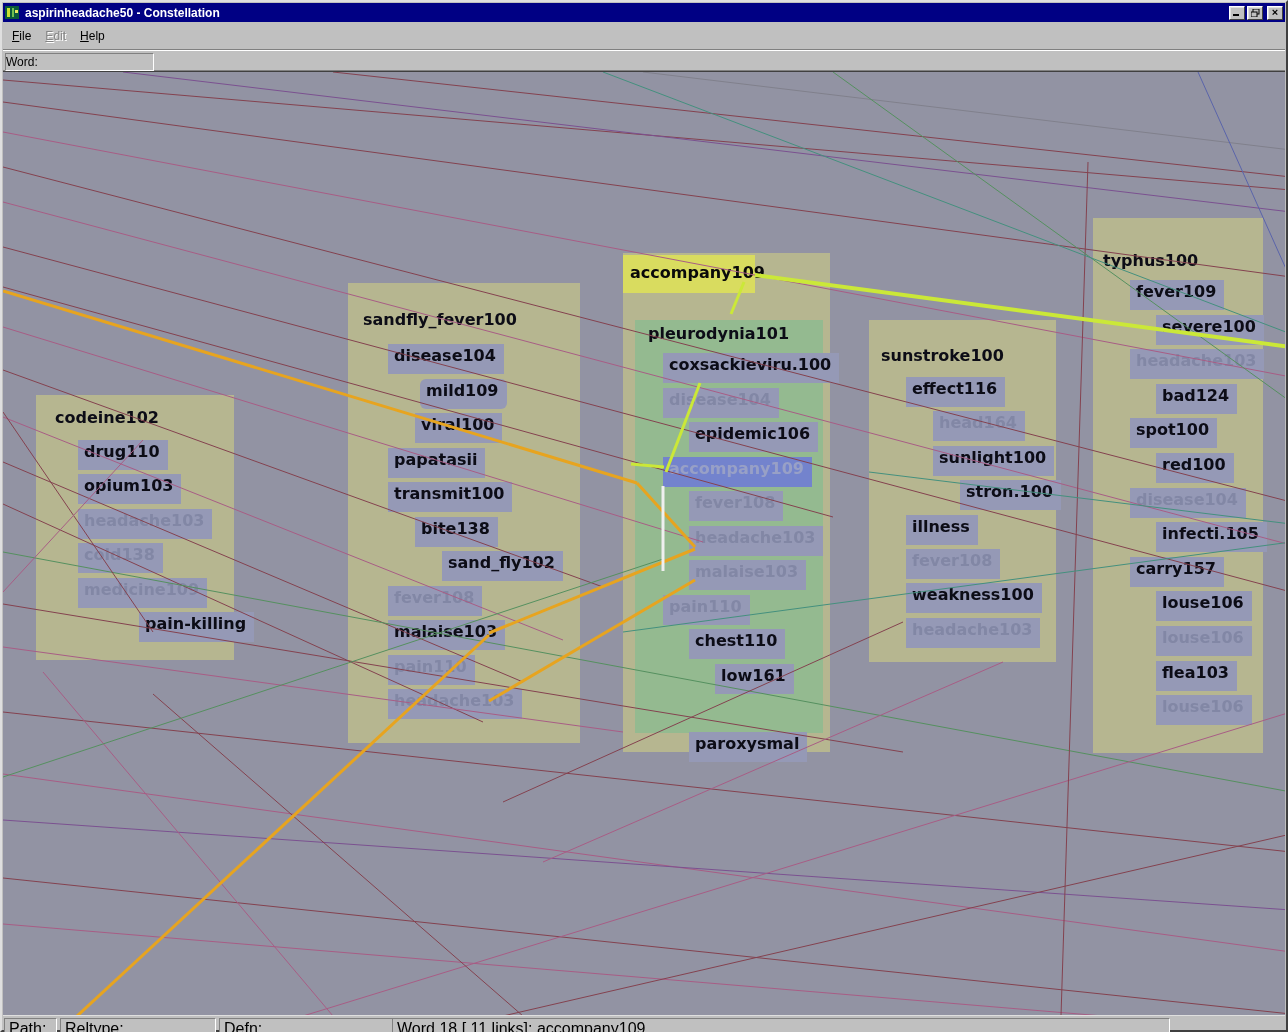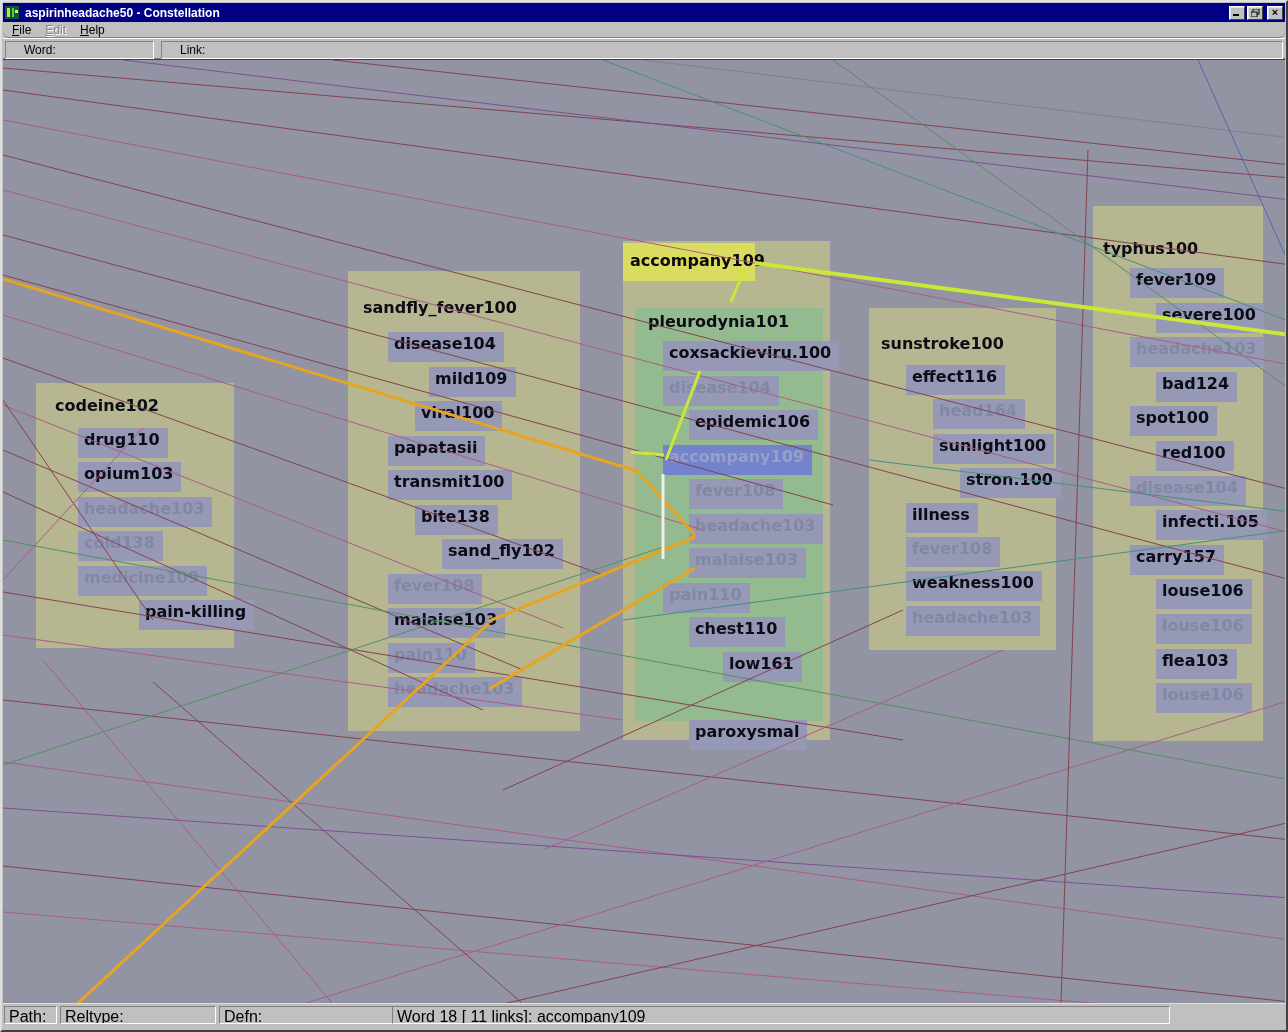--- a/index.html
+++ b/index.html
@@ -4,25 +4,25 @@
 <style>
   html,body{margin:0;padding:0;background:#555;}
   *{box-sizing:border-box;}
   .window{width:1288px;height:1032px;background:#c0c0c0;border:2px solid;border-color:#dfdfdf #404040 #404040 #dfdfdf;padding:1px;position:relative;font-family:"Liberation Sans",sans-serif;}
   .titlebar{height:19px;background:#000084;display:flex;align-items:center;padding:1px 2px;color:#fff;}
   .titlebar .title-text{font-size:12px;font-weight:bold;margin-left:4px;flex:1;white-space:nowrap;}
   .app-icon{width:16px;height:15px;display:inline-block;}
   .winbtns{display:flex;gap:2px;}
   .winbtn{width:16px;height:14px;background:#c0c0c0;border:1px solid;border-color:#fff #404040 #404040 #fff;box-shadow:inset 1px 1px 0 #dfdfdf;display:flex;align-items:center;justify-content:center;font-size:9px;color:#000;line-height:1;}
   .winbtn svg{display:block;}
-  .menubar{height:16px;display:flex;align-items:center;padding-left:2px;border-bottom:1px solid #808080;border-radius:6px;}
+  .menubar{height:28px;display:flex;align-items:center;padding-left:2px;border-bottom:1px solid #808080;}
   .menu-item{font-size:12px;color:#000;padding:2px 7px;}
   .menu-item.disabled{color:#848484;text-shadow:1px 1px 0 #fff;}
   .toolbar{height:21px;position:relative;border-top:1px solid #fff;border-bottom:1px solid #808080;}
-  .tb-panel{position:absolute;top:2px;height:18px;border:1px solid;border-color:#808080 #fff #fff #808080;font-size:12px;color:#000;padding:1px 18px;background:#c0c0c0;white-space:nowrap;}
+  .tb-panel{position:absolute;top:2px;height:18px;border:1px solid;border-color:#808080 #fff #fff #808080;font-size:12px;color:#000;padding:1px 0;background:#c0c0c0;white-space:nowrap;}
   .canvas{position:relative;width:1282px;height:944px;background:#9293a3;overflow:hidden;border-top:1px solid #404040;}
   .canvas svg{position:absolute;left:0;top:0;pointer-events:none;}
   #svg-under{z-index:0;}
   #svg-over{z-index:2;}
   .cluster{position:absolute;background:#b6b690;z-index:1;}
   .inner-panel{position:absolute;background:#94ba90;}
   .cluster-title{position:absolute;font:bold 16px "DejaVu Sans",sans-serif;color:#0c0c16;white-space:nowrap;}
   .banner{position:absolute;background:#d9dc5f;color:#0a0a0a;font:bold 16px "DejaVu Sans",sans-serif;line-height:36px;padding-left:7px;white-space:nowrap;}
   .node{position:absolute;height:30px;line-height:26px;padding:2px 8px 2px 6px;background:#9599b6;color:#0c0c16;font:bold 16px "DejaVu Sans",sans-serif;white-space:nowrap;}
   .node.dim{color:#8287a5;}
@@ -63,23 +63,20 @@
 
   <div class="menubar" id="menubar">
       <span class="menu-item"><u>F</u>ile</span>
       <span class="menu-item disabled"><u>E</u>dit</span>
       <span class="menu-item"><u>H</u>elp</span>
     </div>
 
   <div class="toolbar">
     <div class="tb-panel" style="left:2px;width:149px;">
       <span>Word:</span>
-    </div>
-    <div class="tb-panel" style="left:158px;width:1122px;">
-      <span>Link:</span>
     </div>
   </div>
 
   <div class="canvas" id="canvas">
     <svg id="svg-under" width="1282" height="944">
         <line x1="57" y1="383" x2="77" y2="383" stroke="#4f5347" stroke-width="1"></line>
         <line x1="57" y1="417" x2="77" y2="417" stroke="#4f5347" stroke-width="1"></line>
         <line x1="57" y1="452" x2="77" y2="452" stroke="#4f5347" stroke-width="1"></line>
         <line x1="57" y1="486" x2="77" y2="486" stroke="#4f5347" stroke-width="1"></line>
         <line x1="57" y1="521" x2="77" y2="521" stroke="#4f5347" stroke-width="1"></line>
@@ -203,21 +200,21 @@
         <div class="node" style="left: 42px; top: 45px;">drug110</div>
         <div class="node" style="left: 42px; top: 79px;">opium103</div>
         <div class="node dim" style="left: 42px; top: 114px;">headache103</div>
         <div class="node dim" style="left: 42px; top: 148px;">cold138</div>
         <div class="node dim" style="left: 42px; top: 183px; text-align: right;">medicine109</div>
         <div class="node" style="left: 69px; top: 217px; margin-left: 34px;">pain-killing</div>
       </div>
       <div class="cluster" style="left: 345px; top: 211px; width: 232px; height: 460px;">
         <div class="cluster-title" style="left: 15px; top: 27px;">sandfly_fever100</div>
         <div class="node" style="left: 40px; top: 61px;">disease104</div>
-        <div class="node" style="left: 81px; top: 96px;">mild109</div>
+        <div class="node" style="left: 72px; top: 96px; border-radius: 6px;">mild109</div>
         <div class="node" style="left: 67px; top: 130px;">viral100</div>
         <div class="node" style="left: 40px; top: 165px;">papatasii</div>
         <div class="node" style="left: 40px; top: 199px;">transmit100</div>
         <div class="node" style="left: 67px; top: 234px;">bite138</div>
         <div class="node" style="left: 94px; top: 268px;">sand_fly102</div>
         <div class="node dim" style="left: 40px; top: 303px;">fever108</div>
         <div class="node" style="left: 40px; top: 337px;">malaise103</div>
         <div class="node dim" style="left: 40px; top: 372px;">pain110</div>
         <div class="node dim" style="left: 40px; top: 406px;">headache103</div>
       </div>
@@ -227,21 +224,21 @@
         <div class="cluster-title" style="left: 25px; top: 71px;">pleurodynia101</div>
         <div class="node" style="left: 40px; top: 100px;">coxsackieviru.100</div>
         <div class="node dim" style="left: 40px; top: 135px;">disease104</div>
         <div class="node" style="left: 66px; top: 169px;">epidemic106</div>
         <div class="node selected" style="left: 40px; top: 204px;">accompany109</div>
         <div class="node dim" style="left: 66px; top: 238px;">fever108</div>
         <div class="node dim" style="left: 66px; top: 273px;">headache103</div>
         <div class="node dim" style="left: 66px; top: 307px;">malaise103</div>
         <div class="node dim" style="left: 40px; top: 342px;">pain110</div>
         <div class="node" style="left: 66px; top: 376px;">chest110</div>
-        <div class="node" style="left: 100px; top: 411px;">low161</div>
+        <div class="node" style="left: 92px; top: 411px;">low161</div>
         <div class="node" style="left: 66px; top: 445px; margin-top: 34px;">paroxysmal</div>
       </div>
       <div class="cluster" style="left: 866px; top: 248px; width: 187px; height: 342px;">
         <div class="cluster-title" style="left: 12px; top: 26px;">sunstroke100</div>
         <div class="node" style="left: 37px; top: 57px;">effect116</div>
         <div class="node dim" style="left: 64px; top: 91px;">head164</div>
         <div class="node" style="left: 64px; top: 126px;">sunlight100</div>
         <div class="node" style="left: 91px; top: 160px;">stron.100</div>
         <div class="node" style="left: 37px; top: 195px;">illness</div>
         <div class="node dim" style="left: 37px; top: 229px;">fever108</div>

